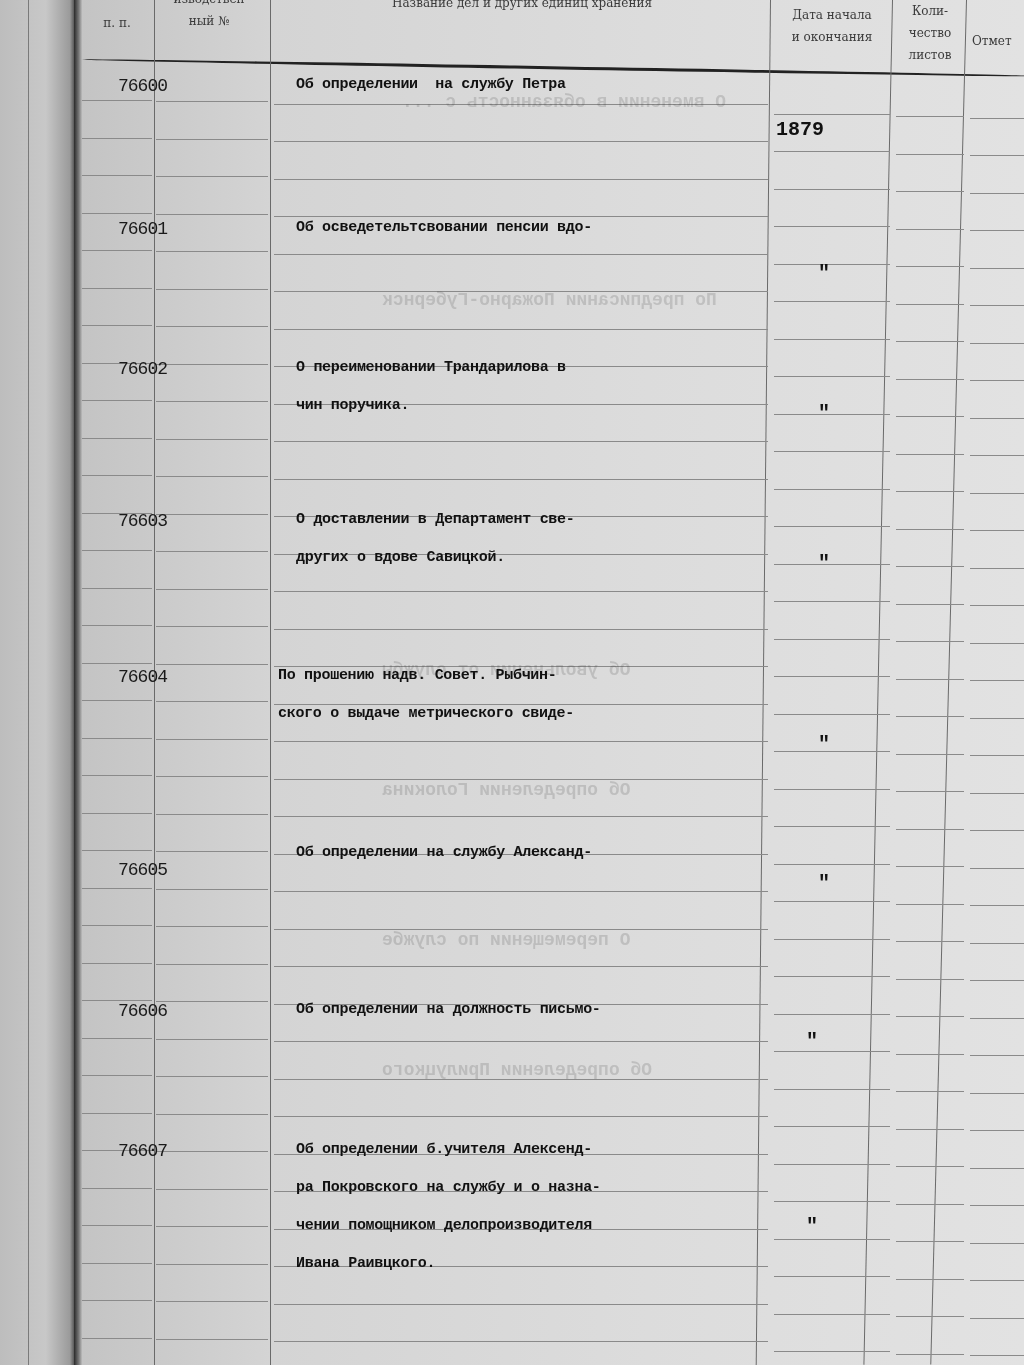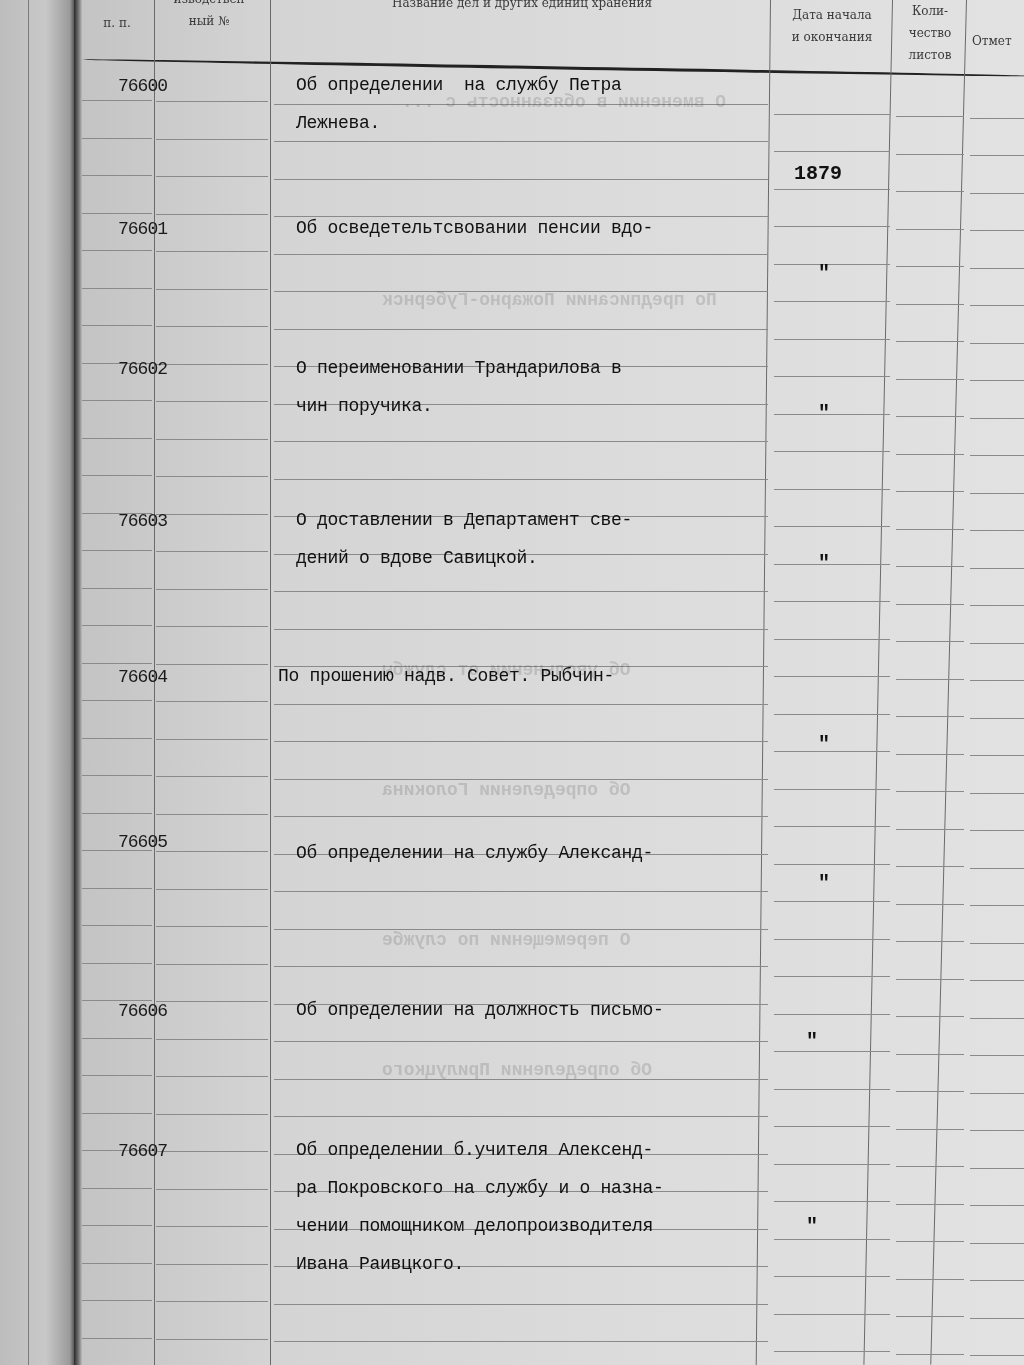--- a/index.html
+++ b/index.html
@@ -39,21 +39,21 @@
     
     .col-sep { position: absolute; top: 0; width: 1px; height: 1365px; background: #6a6a6a; }
     
     .rule { position: absolute; height: 1px; background: #8a8a8a; }
     
     .num {
       position: absolute; font-size: 18px; color: #1a1a1a; letter-spacing: -1px;
       font-family: "Liberation Mono", monospace;
     }
     .title {
-      position: absolute; font-size: 18px; font-weight: normal; color: #111;
+      position: absolute; font-size: 15px; font-weight: bold; color: #111;
       line-height: 38px; white-space: pre; letter-spacing: -0.3px;
       font-family: "Liberation Mono", monospace;
     }
     .date {
       position: absolute; font-size: 20px; color: #111; font-weight: bold;
       font-family: "Liberation Mono", monospace;
     }
     .ghost {
       position: absolute; color: rgba(60,60,60,0.18); font-size: 18px; font-weight: bold;
       white-space: pre; transform: scaleX(-1); font-family: "Liberation Mono", monospace;
@@ -302,35 +302,35 @@
 
   <div class="ghost" style="left:320px;top:92px;">О вменении в обязанность с ...</div>
   <div class="ghost" style="left:300px;top:290px;">По предписании Пожарно-Губернск</div>
   <div class="ghost" style="left:300px;top:660px;">Об увольнении от службы</div>
   <div class="ghost" style="left:300px;top:780px;">Об определении Голокина</div>
   <div class="ghost" style="left:300px;top:930px;">О перемещении по службе</div>
   <div class="ghost" style="left:300px;top:1060px;">Об определении Прилуцкого</div>
 
   <div id="entries">
       <div class="num" style="left: 36px; top: 76px;">76600</div>
-      <div class="title" style="left: 214px; top: 66px;"><div>Об определении  на службу Петра</div><div>Лежнева.</div></div>
-      <div class="date" style="left: 712px; top: 118px; margin-top: 44px;">1879</div>
+      <div class="title" style="left: 214px; top: 66px;"><div>Об определении  на службу Петра</div></div>
+      <div class="date" style="left: 694px; top: 118px;">1879</div>
       <div class="num" style="left: 36px; top: 219px;">76601</div>
       <div class="title" style="left: 214px; top: 209px;"><div>Об осведетельтсвовании пенсии вдо-</div></div>
       <div class="date" style="left: 736px; top: 262px;">"</div>
       <div class="num" style="left: 36px; top: 359px;">76602</div>
       <div class="title" style="left: 214px; top: 349px;"><div>О переименовании Трандарилова в</div><div>чин поручика.</div></div>
       <div class="date" style="left: 736px; top: 402px;">"</div>
       <div class="num" style="left: 36px; top: 511px;">76603</div>
-      <div class="title" style="left: 214px; top: 501px;"><div>О доставлении в Департамент све-</div><div>дений о вдове Савицкой.</div></div>
+      <div class="title" style="left: 214px; top: 501px;"><div>О доставлении в Департамент све-</div><div>других о вдове Савицкой.</div></div>
       <div class="date" style="left: 736px; top: 552px;">"</div>
       <div class="num" style="left: 36px; top: 667px;">76604</div>
-      <div class="title" style="left: 196px; top: 657px;"><div>По прошению надв. Совет. Рыбчин-</div></div>
+      <div class="title" style="left: 196px; top: 657px;"><div>По прошению надв. Совет. Рыбчин-</div><div>ского о выдаче метрического свиде-</div></div>
       <div class="date" style="left: 736px; top: 733px;">"</div>
-      <div class="num" style="left: 36px; top: 832px;">76605</div>
+      <div class="num" style="left: 36px; top: 860px;">76605</div>
       <div class="title" style="left: 214px; top: 834px;"><div>Об определении на службу Александ-</div></div>
       <div class="date" style="left: 736px; top: 872px;">"</div>
       <div class="num" style="left: 36px; top: 1001px;">76606</div>
       <div class="title" style="left: 214px; top: 991px;"><div>Об определении на должность письмо-</div></div>
       <div class="date" style="left: 724px; top: 1030px;">"</div>
       <div class="num" style="left: 36px; top: 1141px;">76607</div>
       <div class="title" style="left: 214px; top: 1131px;"><div>Об определении б.учителя Алексенд-</div><div>ра Покровского на службу и о назна-</div><div>чении помощником делопроизводителя</div><div>Ивана Раивцкого.</div></div>
       <div class="date" style="left: 724px; top: 1215px;">"</div>
     </div>
 </div>

